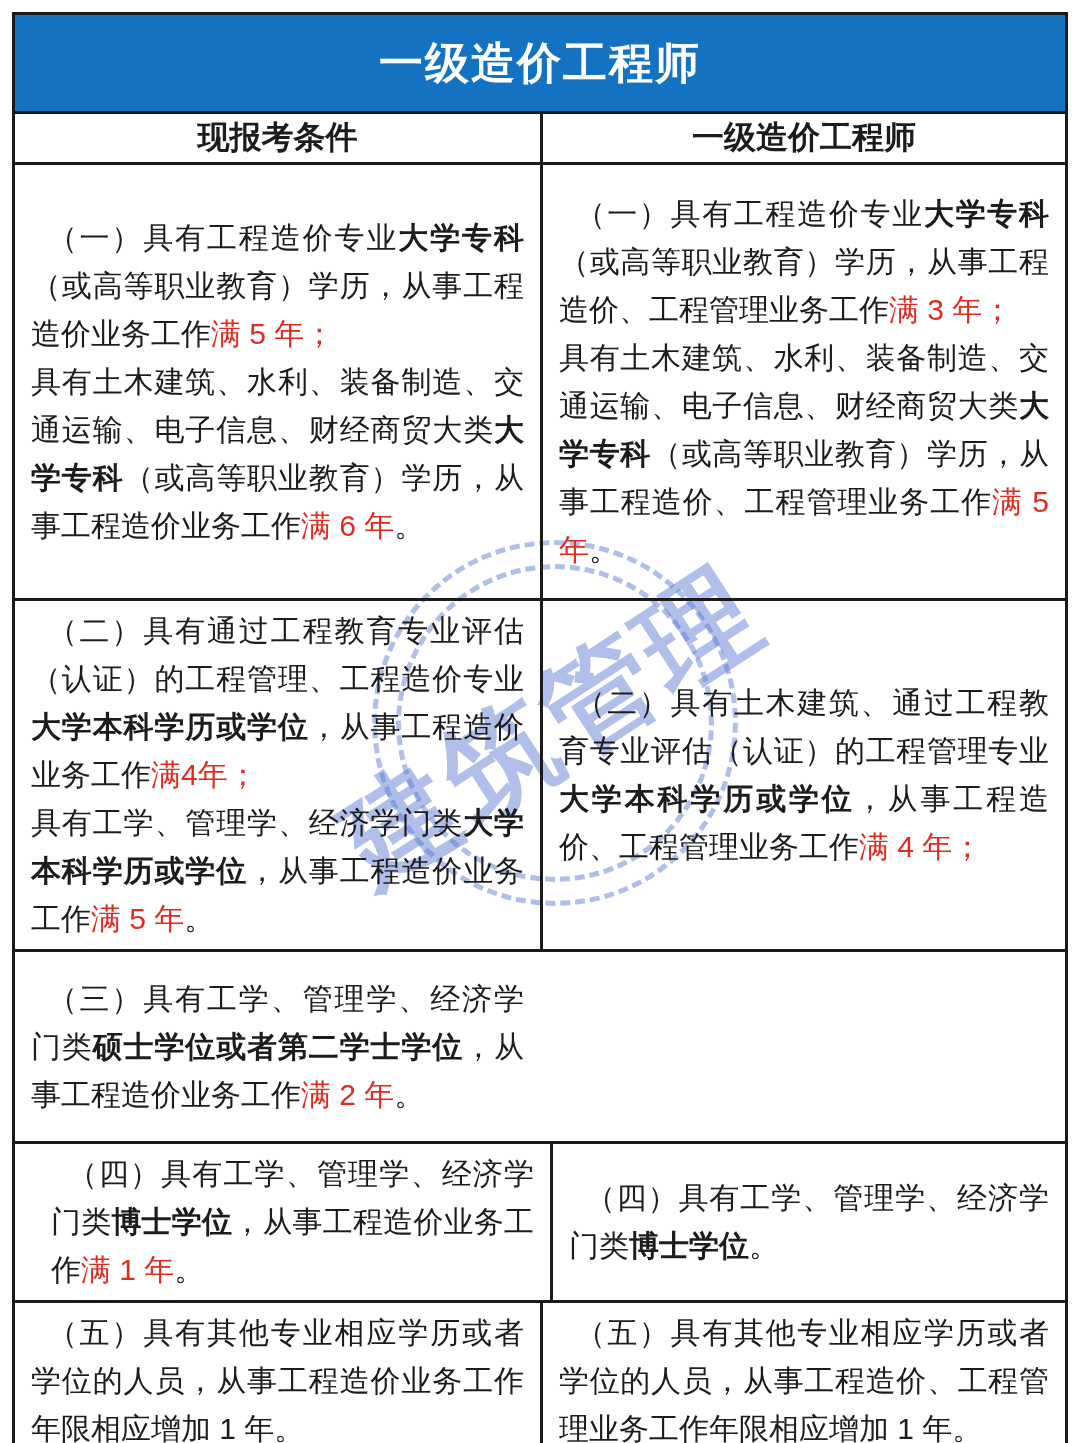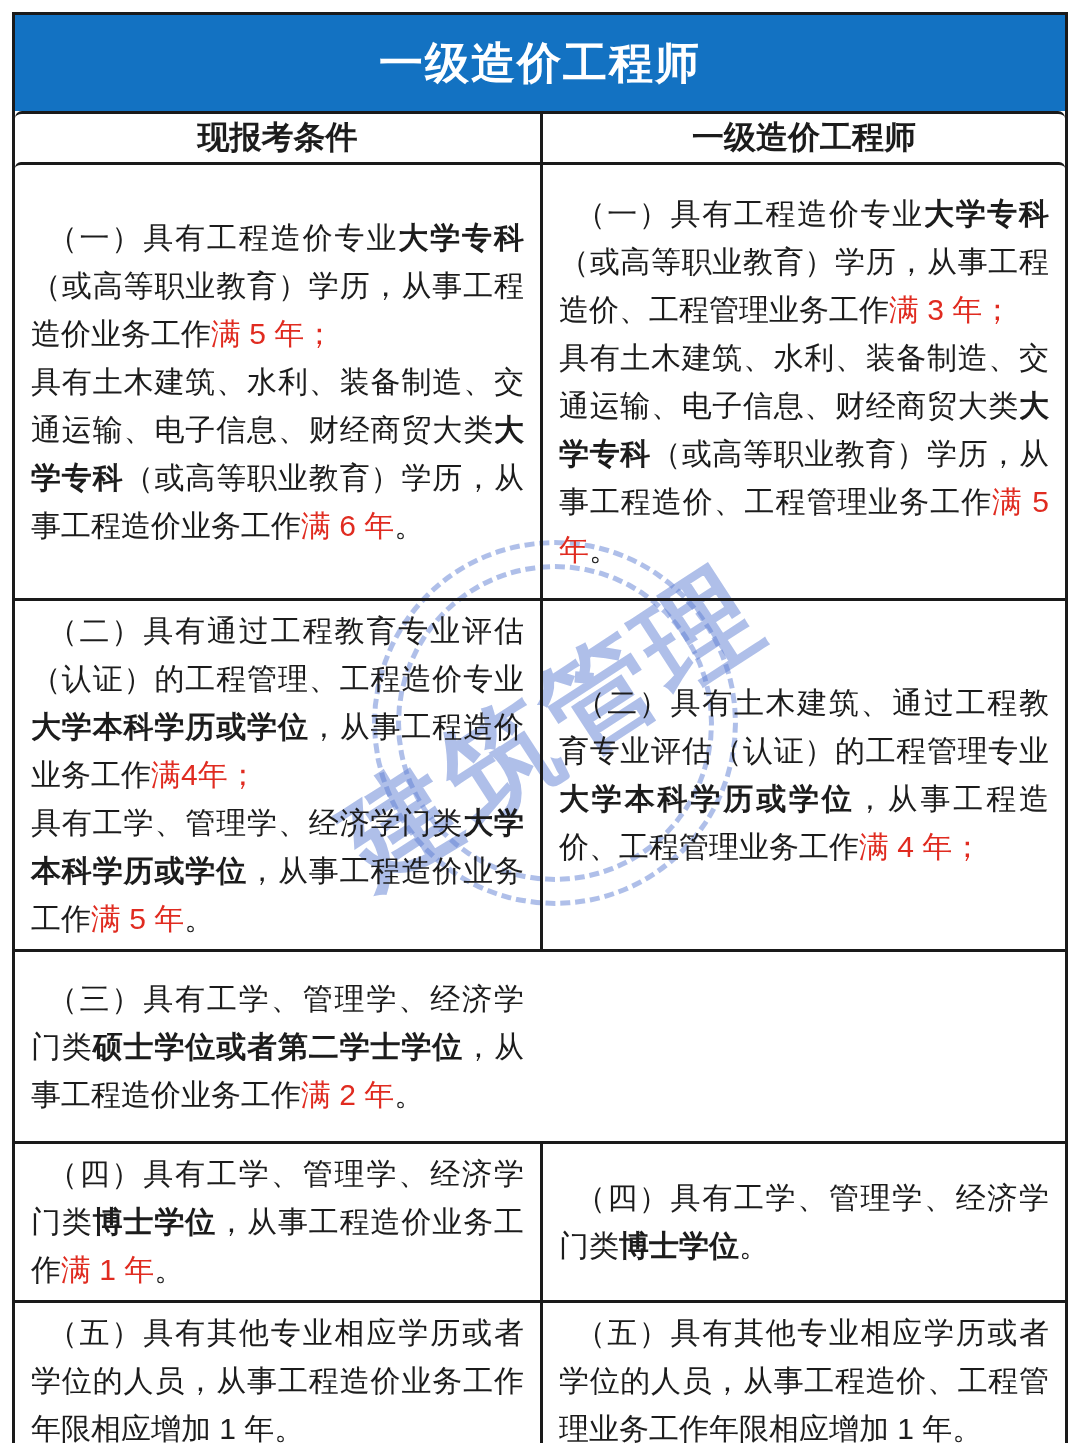--- a/index.html
+++ b/index.html
@@ -42,21 +42,20 @@
   .title-bar{
     height:96px;background:var(--blue);
     display:flex;align-items:center;justify-content:center;
   }
   .title-bar .title{
     color:#ffffff;font-size:44px;font-weight:700;letter-spacing:2px;
   }
   .col-heads{
     display:grid;grid-template-columns:1fr 1fr;
     border-top:3px solid var(--border);
-    border-radius:7px;
   }
   .col-head{
     min-height:48px;display:flex;align-items:center;justify-content:center;
     font-size:32px;font-weight:700;
   }
   .col-head.right{border-left:3px solid var(--border);}
   .t-row{
     display:grid;grid-template-columns:1fr 1fr;
     border-top:3px solid var(--border);
     box-sizing:border-box;
@@ -87,21 +86,21 @@
 
   <div class="sheet">
     <div class="title-bar">
       <span class="title">一级造价工程师</span>
     </div>
     <div class="col-heads">
       <div class="col-head left">现报考条件</div>
       <div class="col-head right">一级造价工程师</div>
     </div>
     <div id="table-body">
-        <div class="t-row" style="min-height: 436px; border-radius: 6px;">
+        <div class="t-row" style="min-height: 436px;">
           <div class="cell left">
             <p class="indent"><span>（一）具有工程造价专业</span><span class="run-b">大学专科</span><span>（或高等职业教育）学历，从事工程造价业务工作</span><span class="run-r">满 5 年；</span></p>
             <p><span>具有土木建筑、水利、装备制造、交通运输、电子信息、财经商贸大类</span><span class="run-b">大学专科</span><span>（或高等职业教育）学历，从事工程造价业务工作</span><span class="run-r">满 6 年</span><span>。</span></p>
           </div>
           <div class="cell right">
             <p class="indent"><span>（一）具有工程造价专业</span><span class="run-b">大学专科</span><span>（或高等职业教育）学历，从事工程造价、工程管理业务工作</span><span class="run-r">满 3 年；</span></p>
             <p><span>具有土木建筑、水利、装备制造、交通运输、电子信息、财经商贸大类</span><span class="run-b">大学专科</span><span>（或高等职业教育）学历，从事工程造价、工程管理业务工作</span><span class="run-r">满 5 年</span><span>。</span></p>
           </div>
         </div>
         <div class="t-row" style="min-height: 347px;">
@@ -111,21 +110,21 @@
           </div>
           <div class="cell right">
             <p class="indent"><span>（二）具有土木建筑、通过工程教育专业评估（认证）的工程管理专业</span><span class="run-b">大学本科学历或学位</span><span>，从事工程造价、工程管理业务工作</span><span class="run-r">满 4 年；</span></p>
           </div>
         </div>
         <div class="t-row" style="min-height: 192px;">
           <div class="cell left">
             <p class="indent"><span>（三）具有工学、管理学、经济学门类</span><span class="run-b">硕士学位或者第二学士学位</span><span>，从事工程造价业务工作</span><span class="run-r">满 2 年</span><span>。</span></p>
           </div>
         </div>
-        <div class="t-row" style="min-height: 150px;">
+        <div class="t-row" style="min-height: 150px; padding-left: 20px;">
           <div class="cell left">
             <p class="indent"><span>（四）具有工学、管理学、经济学门类</span><span class="run-b">博士学位</span><span>，从事工程造价业务工作</span><span class="run-r">满 1 年</span><span>。</span></p>
           </div>
           <div class="cell right">
             <p class="indent"><span>（四）具有工学、管理学、经济学门类</span><span class="run-b">博士学位</span><span>。</span></p>
           </div>
         </div>
         <div class="t-row" style="min-height: 150px;">
           <div class="cell left">
             <p class="indent"><span>（五）具有其他专业相应学历或者学位的人员，从事工程造价业务工作年限相应增加 1 年。</span></p>

